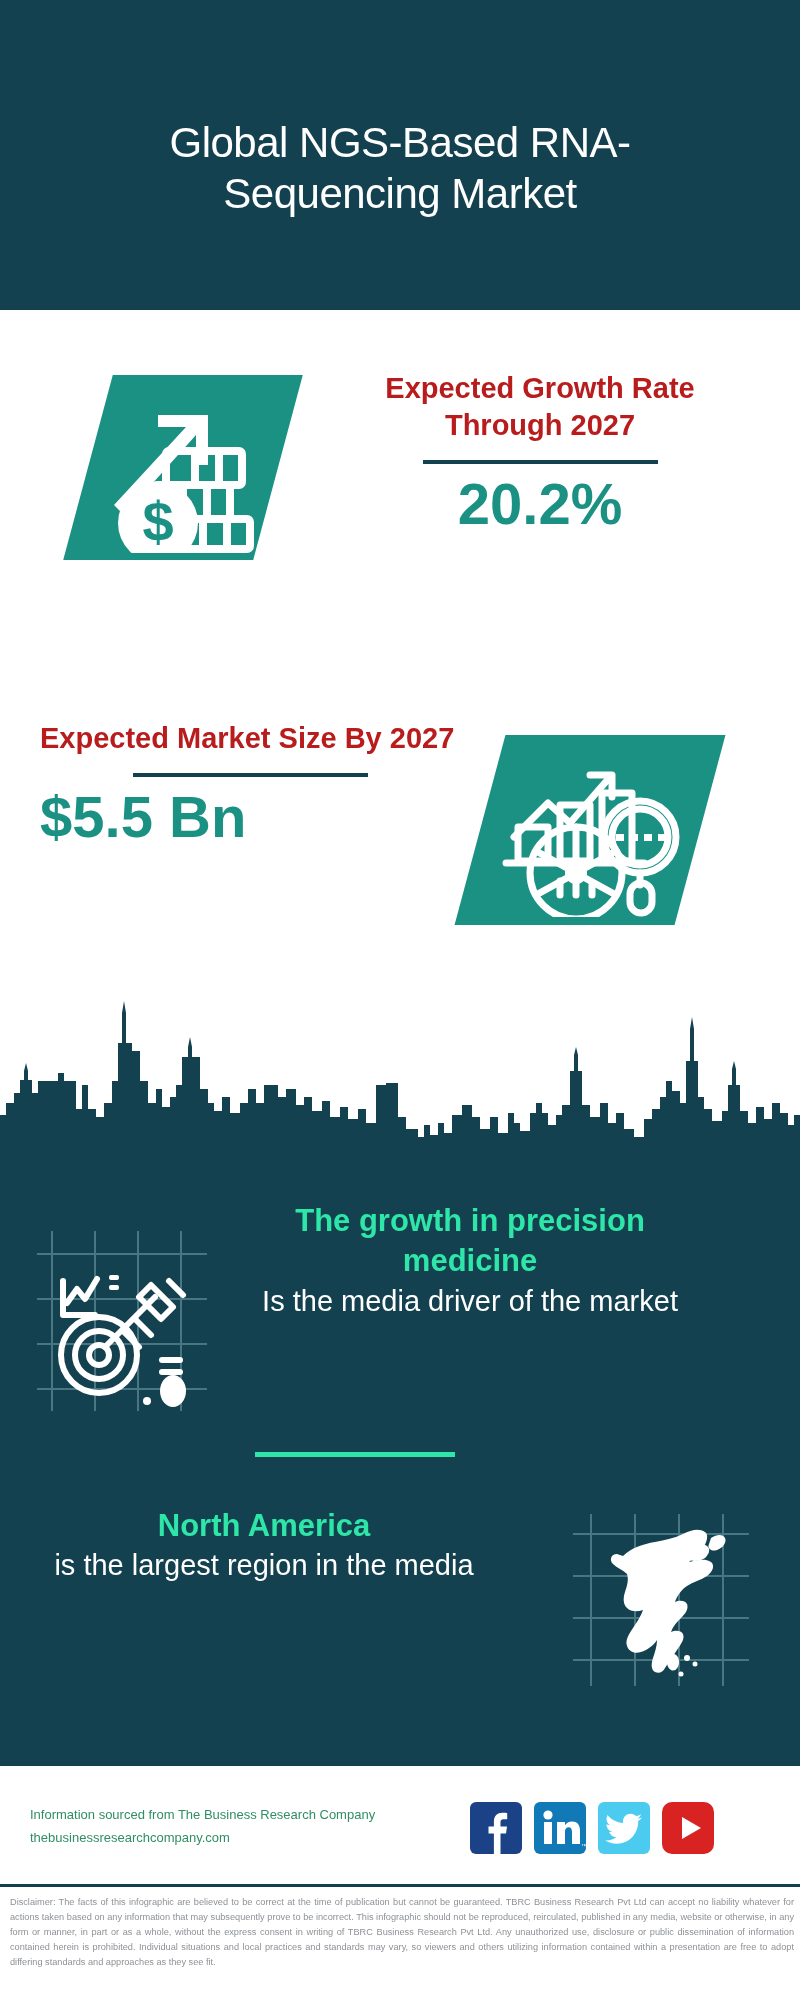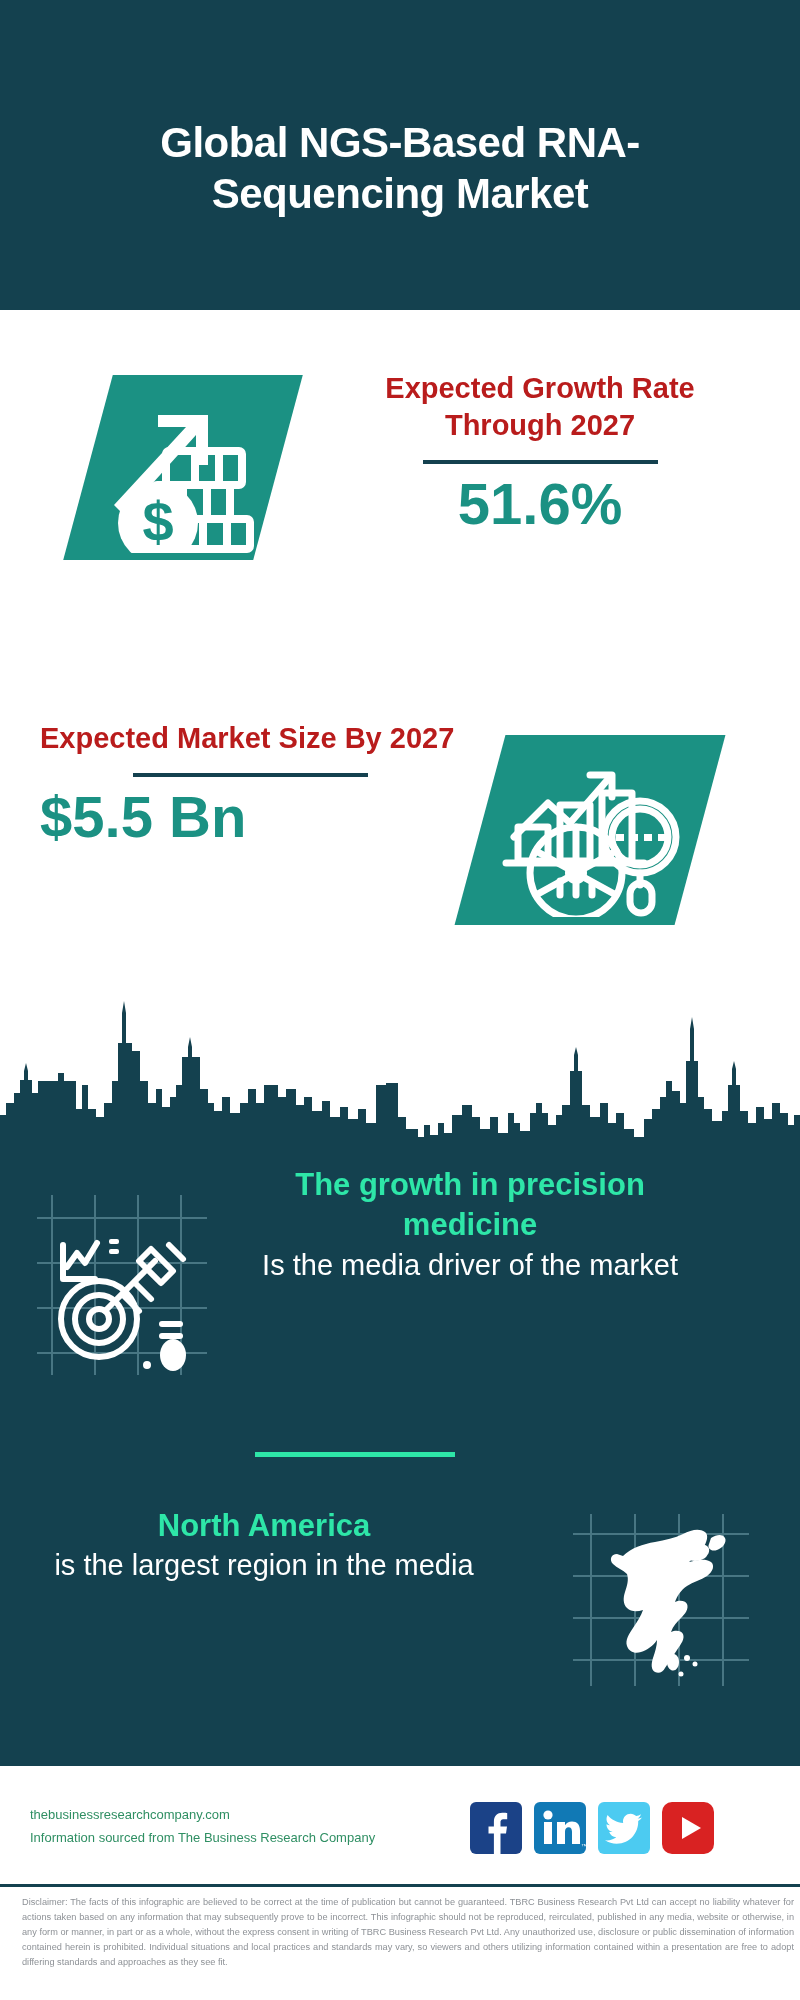--- a/index.html
+++ b/index.html
@@ -14,21 +14,21 @@
   }
   .page { width:800px; height:2000px; position:relative; background:#fff; }
 
   
   .header {
     position:absolute; left:0; top:0; width:800px; height:310px;
     background:#14414f;
     display:flex; align-items:center; justify-content:center;
   }
   .header h1 {
-    color:#ffffff; font-size:42px; font-weight:bold; line-height:1.22;
+    color:#ffffff; font-size:42px; font-weight:normal; line-height:1.22;
     text-align:center; letter-spacing:-0.5px; width:640px;
     padding-top:26px;
   }
 
   
   .stat1 {
     position:absolute; left:0; top:310px; width:800px; height:310px;
   }
   .para {
     position:absolute;
@@ -54,21 +54,21 @@
   
   .darkpanel {
     position:absolute; left:0; top:1140px; width:800px; height:620px;
     background:#14414f;
   }
   .skyline {
     position:absolute; left:0; top:985px; width:800px; height:160px;
   }
 
   .row-driver {
-    position:absolute; left:0; top:1165px; width:696px; height:220px;
+    position:absolute; left:0; top:1201px; width:696px; height:220px;
     display:flex; align-items:flex-start;
   }
   .icon-col { width:270px; display:flex; justify-content:center; padding-top:18px; position:relative; }
   .text-col { width:500px; text-align:center; }
   .head-mint {
     color:#2ee6a8; font-size:31px; font-weight:bold; line-height:1.3;
   }
   .sub-white {
     color:#ffffff; font-size:29px; font-weight:normal; line-height:1.32;
   }
@@ -97,21 +97,21 @@
   }
   .socials { position:absolute; left:470px; top:36px; display:flex; gap:12px; }
   .sicon { width:52px; height:52px; border-radius:6px; position:relative; }
   .s-fb { background:#1b4287; }
   .s-li { background:#1179b5; }
   .s-tw { background:#4ccbf1; }
   .s-yt { background:#d92222; border-radius:10px; }
 
   .disclaimer {
     position:absolute; left:0; top:1884px; width:800px; height:116px;
-    border-top:3px solid #14414f; padding:8px 6px 0 22px;
+    border-top:3px solid #14414f; padding:8px 6px 0 10px;
   }
   .disclaimer p {
     color:#8d9196; font-size:9.2px; line-height:1.62; text-align:justify;
     font-family:"Liberation Sans", sans-serif;
   }
   svg { display:block; }
 </style>
 </head>
 <body>
 
@@ -147,21 +147,21 @@
           <circle cx="62" cy="140" r="40"></circle>
         </g>
         <g fill="#1b9183">
           <text x="62" y="158" font-size="56" font-weight="bold" text-anchor="middle" font-family="Liberation Sans, sans-serif">$</text>
         </g>
       </svg>
     </div>
     <div class="stat1-text">
       <div class="stat-title">Expected Growth Rate Through 2027</div>
       <div class="rule"></div>
-      <div class="stat-value">51.6%</div>
+      <div class="stat-value">20.2%</div>
     </div>
   </div>
 
   <div class="stat2">
     <div class="stat2-text">
       <div class="stat-title">Expected Market Size By 2027</div>
       <div class="rule"></div>
       <div class="stat-value">$5.5 Bn</div>
     </div>
     <div class="para para-2"></div>
@@ -295,22 +295,22 @@
           <circle cx="130" cy="160" r="2.5"></circle>
           <circle cx="116" cy="170" r="2.5"></circle>
         </g>
       </svg>
     </div>
   </div>
 
   <div class="footerbar"></div>
   <div class="footer">
     <div class="footer-text">
+      <div>Information sourced from The Business Research Company</div>
       <div>thebusinessresearchcompany.com</div>
-      <div>Information sourced from The Business Research Company</div>
     </div>
     <div class="socials">
       <div class="sicon s-fb">
         <svg width="52" height="52" viewBox="0 0 52 52">
           <path fill="#ffffff" d="M30.5 52 V31.5 H36 L37 24.5 H30.5 V20.5 C30.5 18.5 31 17.2 34 17.2 H37.2 V11 C36.6 10.9 34.6 10.7 32.3 10.7 C27.4 10.7 23.9 13.7 23.9 19.5 V24.5 H18.5 V31.5 H23.9 V52 Z"></path>
         </svg>
       </div>
       <div class="sicon s-li">
         <svg width="52" height="52" viewBox="0 0 52 52">
           <g fill="#ffffff">

